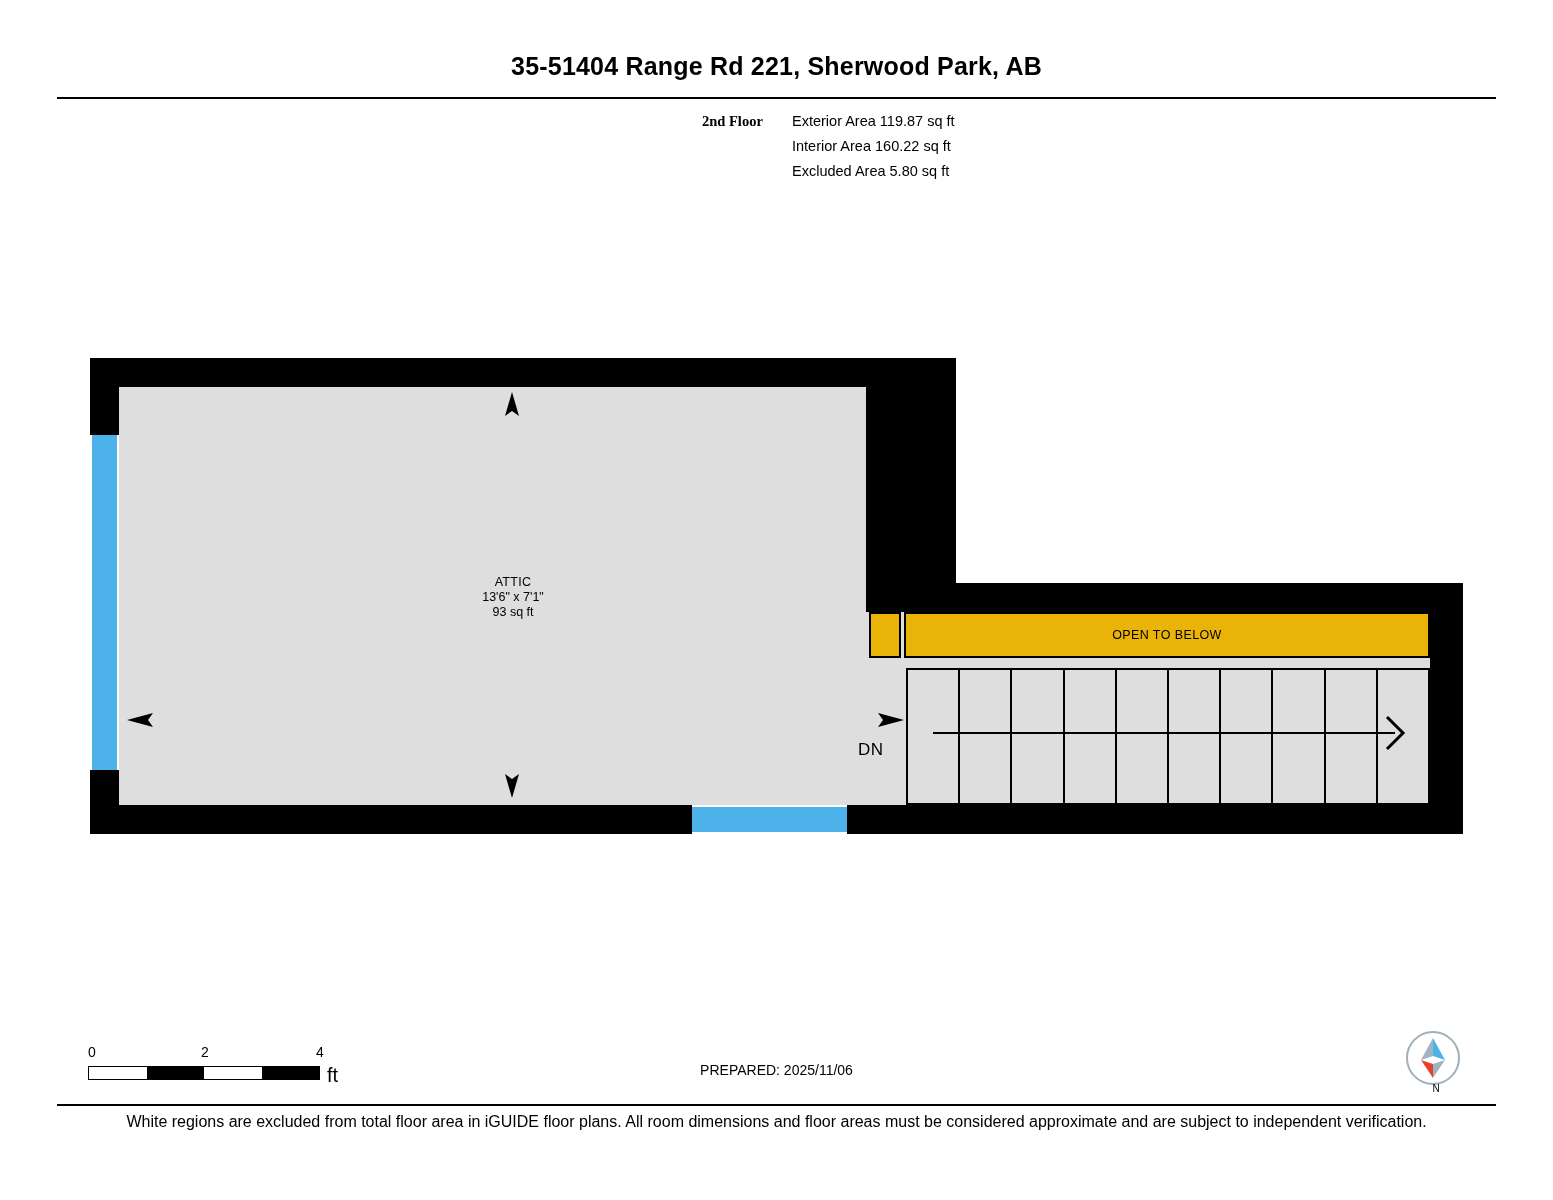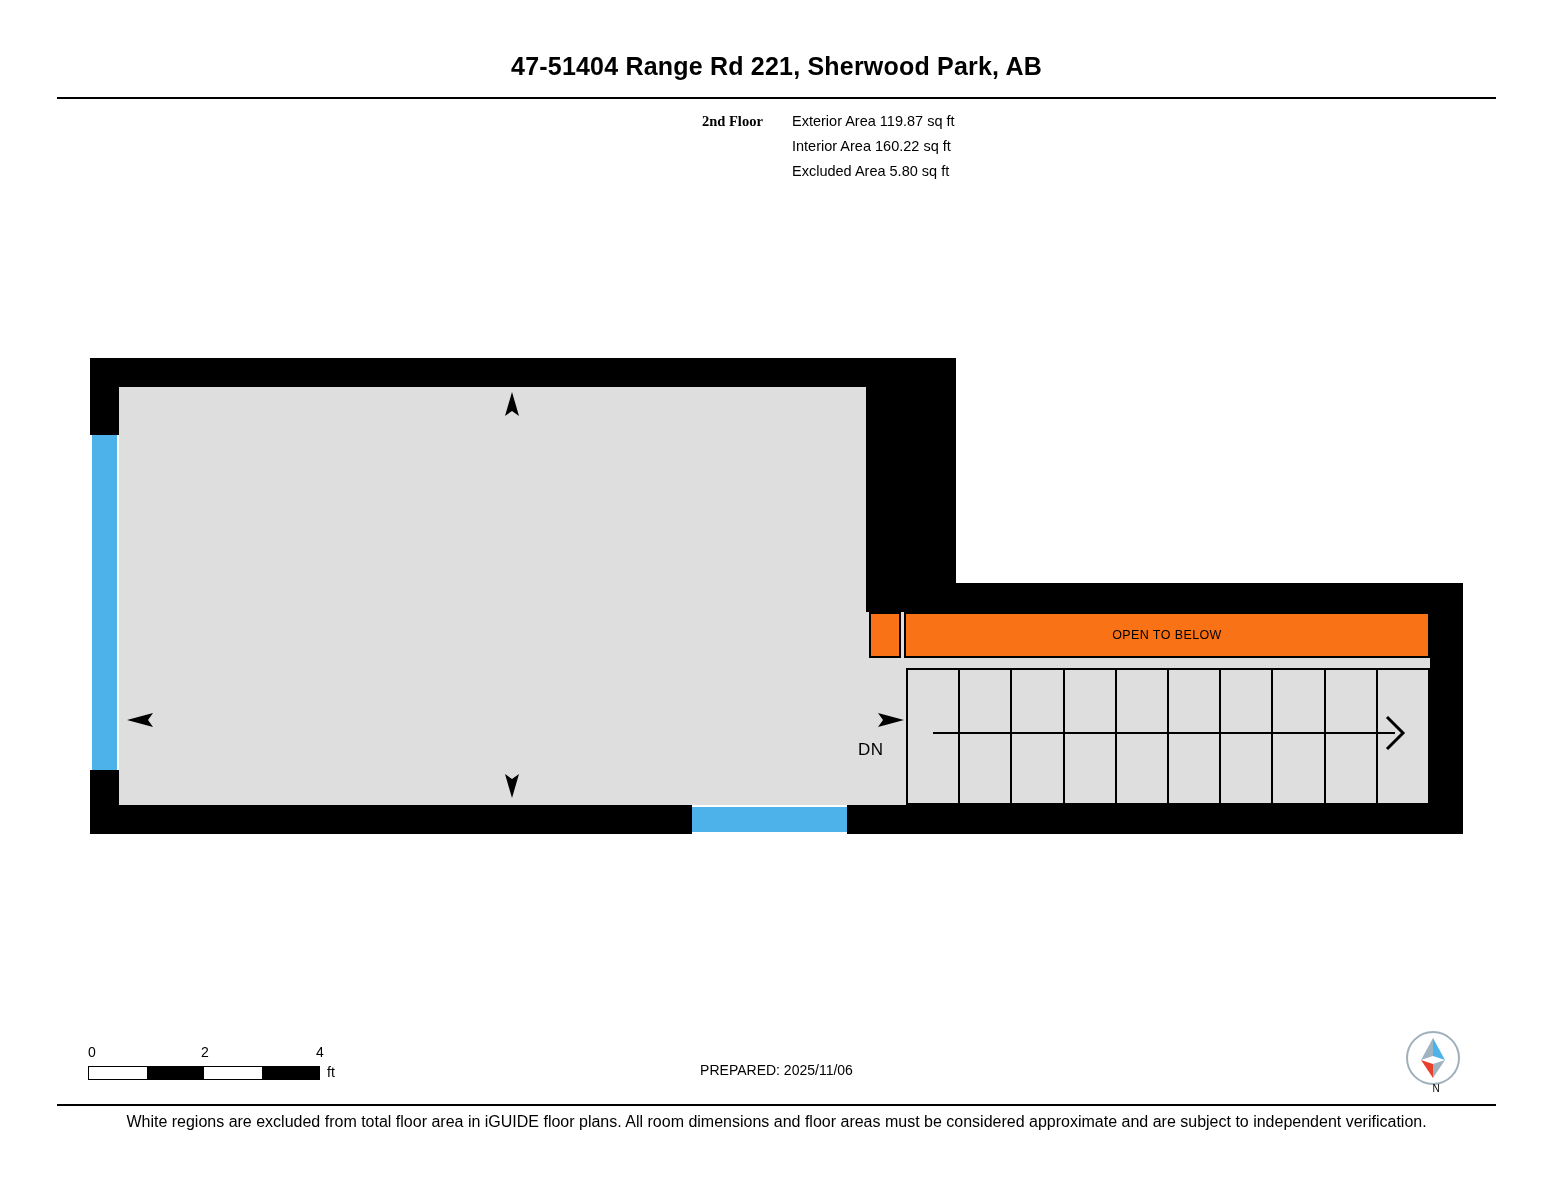--- a/index.html
+++ b/index.html
@@ -71,21 +71,21 @@
     background: #000000;
   }
   
   .floor-fill {
     position: absolute;
     background: #dedede;
   }
   
   .excluded {
     position: absolute;
-    background: #f97316;
+    background: #eab308;
     border: 2px solid #000000;
     box-sizing: border-box;
   }
   
   .window-v {
     position: absolute;
     background: #4db1ea;
     border-left: 2px solid #ffffff;
     border-right: 2px solid #ffffff;
     box-sizing: border-box;
@@ -161,21 +161,21 @@
   .scale-tick-label {
     position: absolute;
     font-size: 14px;
     transform: translateX(-50%);
     top: 1044px;
   }
   #scale-unit {
     position: absolute;
     left: 327px;
     top: 1064px;
-    font-size: 14px;
+    font-size: 20px;
   }
 
   #prepared {
     position: absolute;
     top: 1062px;
     left: 0;
     width: 1553px;
     text-align: center;
     font-size: 14px;
   }
@@ -209,21 +209,21 @@
     top: 1113px;
     left: 0;
     width: 1553px;
     text-align: center;
     font-size: 16px;
   }
 </style>
 </head>
 <body>
 
-<div id="page-title">47-51404 Range Rd 221, Sherwood Park, AB</div>
+<div id="page-title">35-51404 Range Rd 221, Sherwood Park, AB</div>
 <div id="title-rule"></div>
 
 <div id="area-summary">
   <div class="row">
     <span class="floor-label">2nd Floor</span>
     <span class="area-line">Exterior Area 119.87 sq ft</span>
   </div>
   <div class="row">
     <span class="floor-label"></span>
     <span class="area-line">Interior Area 160.22 sq ft</span>
@@ -266,20 +266,25 @@
     <div class="tread"></div>
   </div>
 
   <div class="stair-arrow-line" style="left:933px; top:732px; width:462px;"></div>
   <svg class="arrow-head" style="left:1384px; top:714px;" width="22" height="38" viewBox="0 0 22 38">
     <polyline points="3,3 19,19 3,35" fill="none" stroke="#000000" stroke-width="3"></polyline>
   </svg>
 
   <div class="dn-label" style="left:858px; top:740px;">DN</div>
 
+  <div class="room-label" style="left:413px; top:575px; width:200px;">
+    <div class="name">ATTIC</div>
+    <div class="dims">13'6" x 7'1"</div>
+    <div class="area">93 sq ft</div>
+  </div>
 
   <svg class="arrow-head" style="left:503px; top:392px;" width="18" height="26" viewBox="0 0 18 26">
     <polygon points="9,0 16,24 9,19 2,24" fill="#000000"></polygon>
   </svg>
   <svg class="arrow-head" style="left:503px; top:772px;" width="18" height="26" viewBox="0 0 18 26">
     <polygon points="9,26 16,2 9,7 2,2" fill="#000000"></polygon>
   </svg>
   <svg class="arrow-head" style="left:127px; top:710px;" width="28" height="20" viewBox="0 0 28 20">
     <polygon points="0,10 26,3 21,10 26,17" fill="#000000"></polygon>
   </svg>

